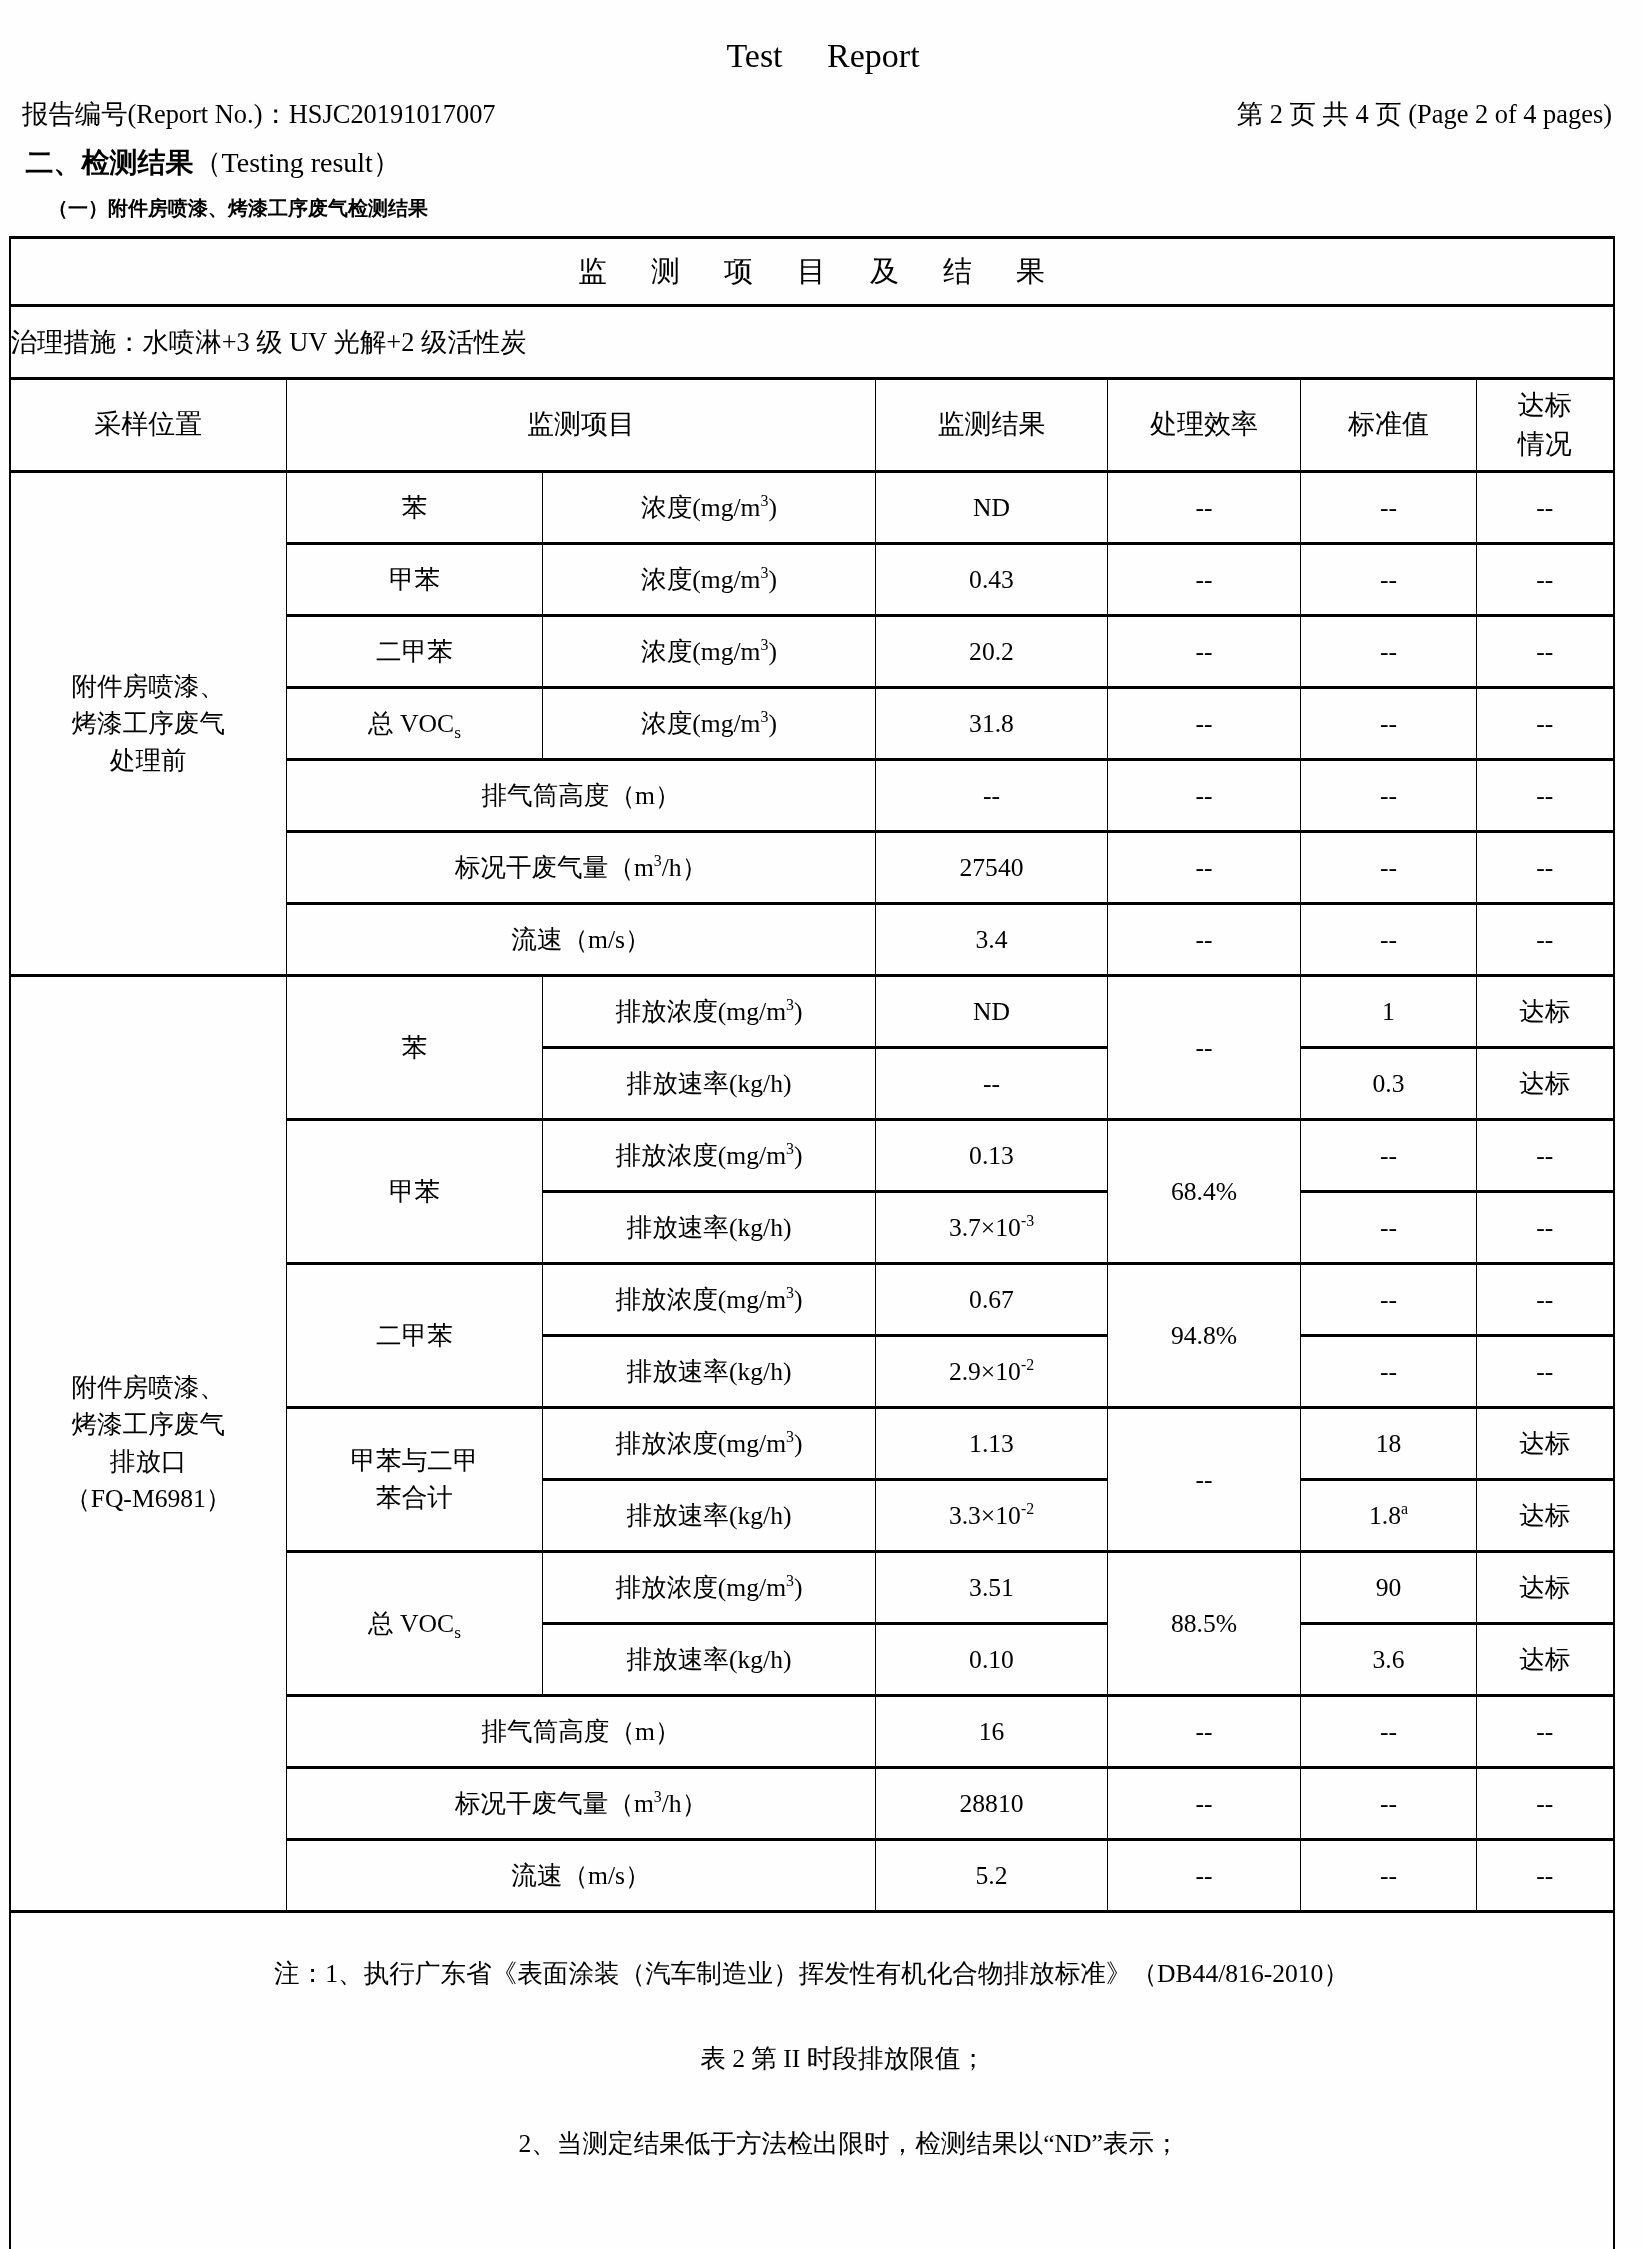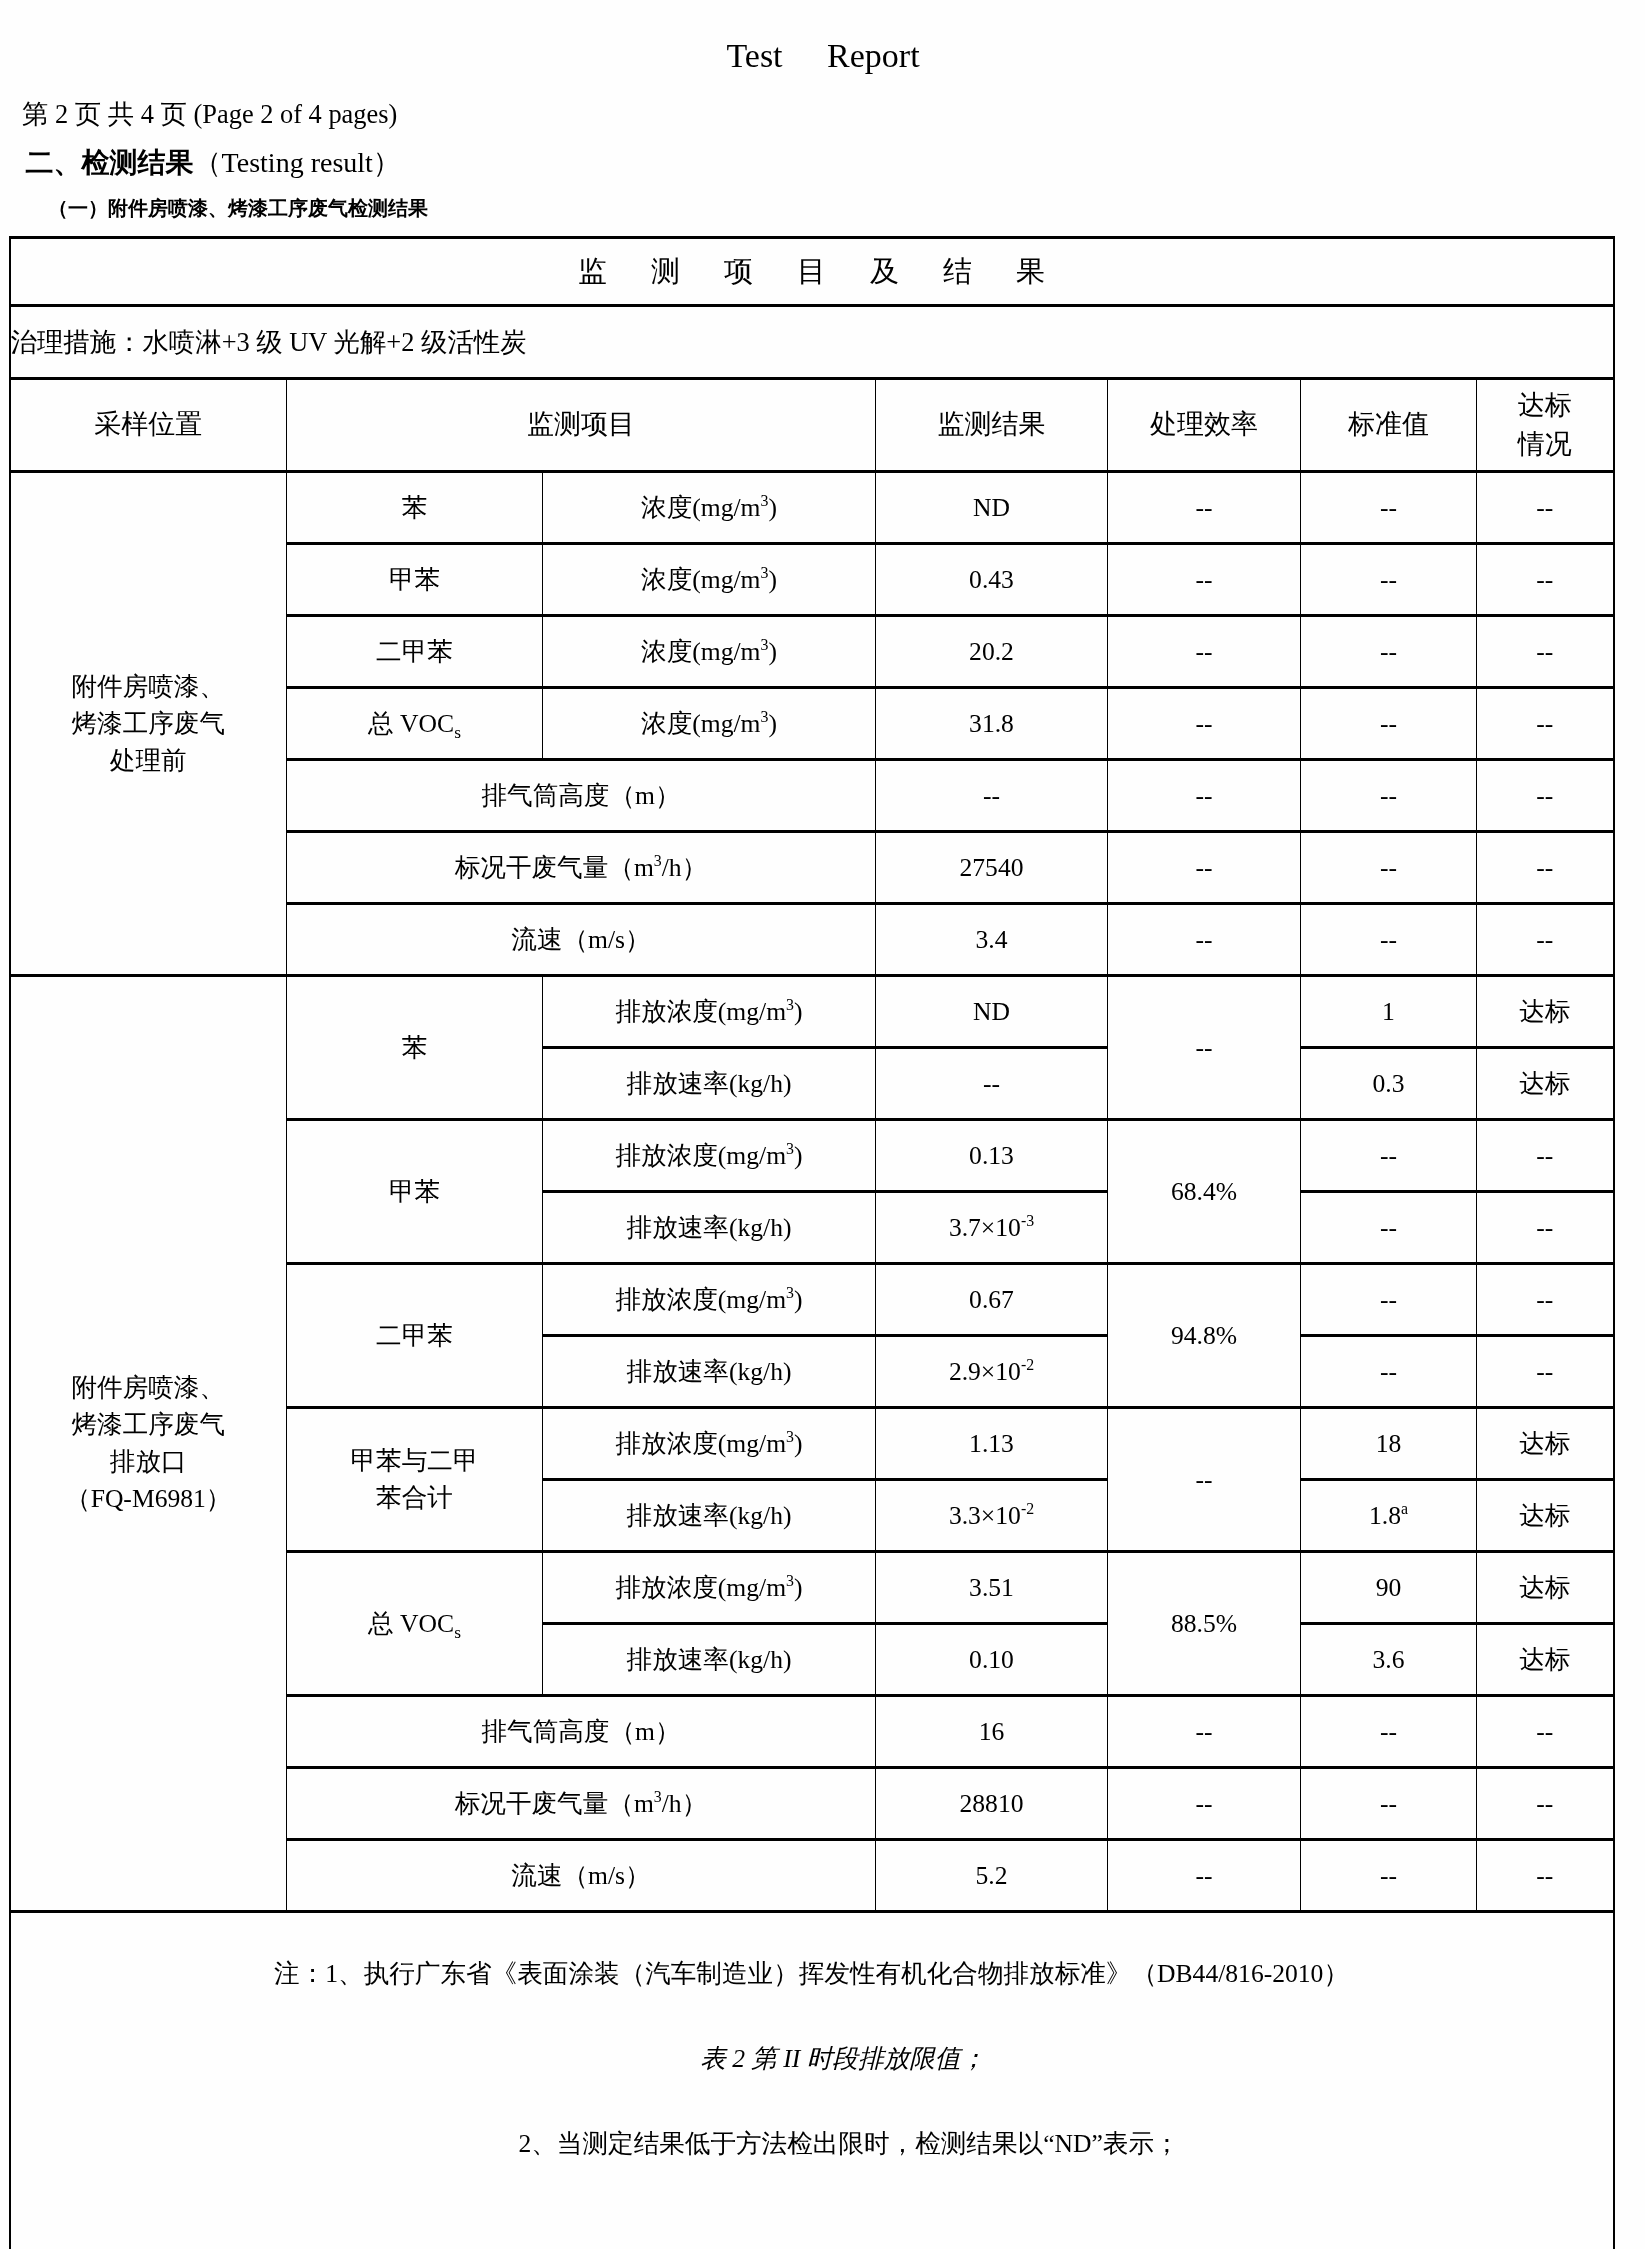--- a/index.html
+++ b/index.html
@@ -76,33 +76,34 @@
   tr.r-head   td { height:90px; font-size:27px; }
   tr.r-data   { height:72px; }
   td.notes-cell {
     height:245px;
     text-align:left;
     vertical-align:top;
     padding:6.8px 8.5px 0 10.2px;
     font-size:26.4px;
   }
   .note-line { line-height:48px; }
-  .note-line.ind-a { padding-left:63px;font-style:italic; }
+  .note-line.ind-a { padding-left:63px; }
   .note-line.ind-b { padding-left:75px; }
   sup { font-size:62%; line-height:0; }
   sub { font-size:68%; line-height:0; }
 </style>
 </head>
 <body>
 
 <div class="page">
 
   <div class="doc-subtitle">Test Report</div>
 
   <div class="meta-row">
+    <span><span>报告编号(Report No.)：</span><span>HSJC20191017007</span></span>
     <span>第 2 页 共 4 页  (Page 2 of 4 pages)</span>
   </div>
 
   <div class="section-line">
     <span class="bold">二、</span><span class="bold">检测结果</span><span>（Testing result）</span>
   </div>
 
   <div class="subsection-line">（一）附件房喷漆、烤漆工序废气检测结果</div>
 
   <table class="results">

